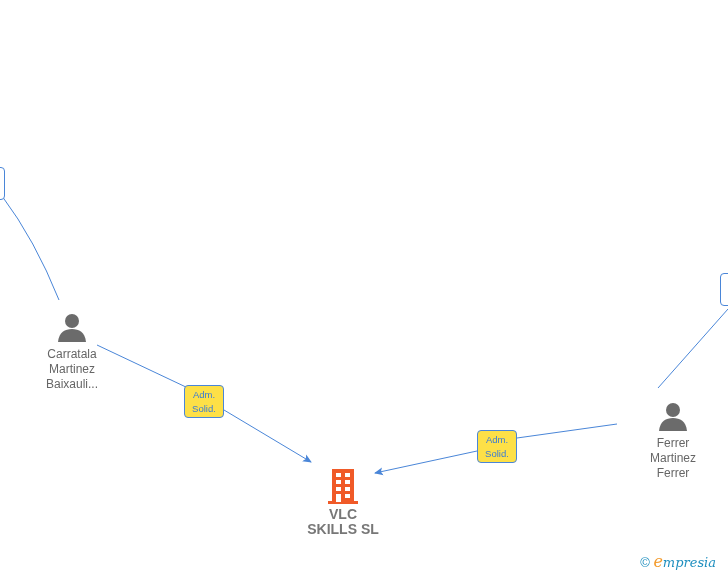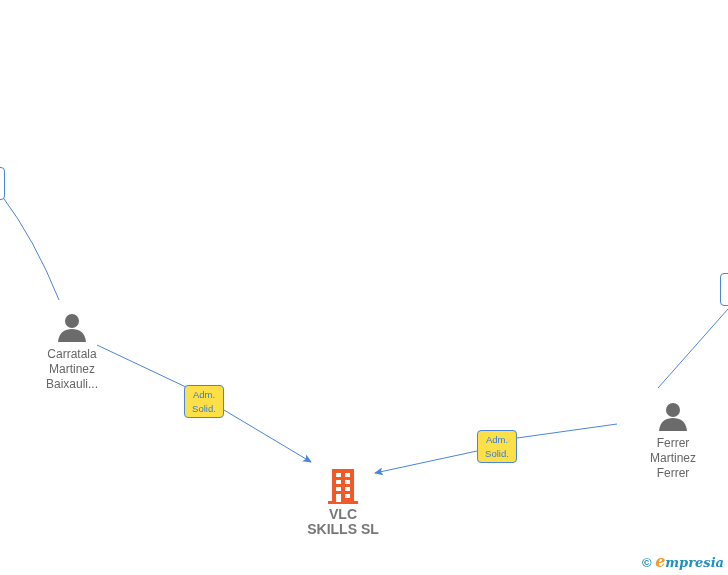--- a/index.html
+++ b/index.html
@@ -7,21 +7,21 @@
          font-family:"Liberation Sans", sans-serif; }
   svg.edges { position:absolute; left:0; top:0; }
   .node { position:absolute; text-align:center; color:#666666; font-size:12px; line-height:15px; }
   .node .label { display:block;text-align:center; }
   .company .label { font-weight:bold; color:#777777; font-size:14px; line-height:15px; }
   .badge { position:absolute; width:40px; height:33px; box-sizing:border-box; border:1px solid #4a86d8;
            border-radius:4px; background:#fde047; color:#3a7bd5; font-size:9.5px; line-height:14px;
            text-align:center; padding-top:2px; }
   .badge span { display:block; }
   .badge-partial { position:absolute; box-sizing:border-box; border:1px solid #4a86d8; border-radius:4px; background:#fff; }
-  .footer { position:absolute; right:4px; bottom:4px; font-size:13px; color:#1f8fbf;font-weight:bold; }
+  .footer { position:absolute; right:12px; bottom:4px; font-size:13px; color:#1f8fbf; }
   .footer .brand { font-family:"DejaVu Serif", serif; font-style:italic; color:#1f8fbf; }
   .footer .brand-e { color:#f39a2b; font-size:16px; }
 </style>
 </head>
 <body>
 
 <svg class="edges" width="728" height="575">
   <defs>
     <marker id="arrow" markerWidth="10" markerHeight="10" refX="8" refY="5" orient="auto">
       <path d="M0,1 L9,5 L0,9 L2,5 Z" fill="#4a86d8"></path>

